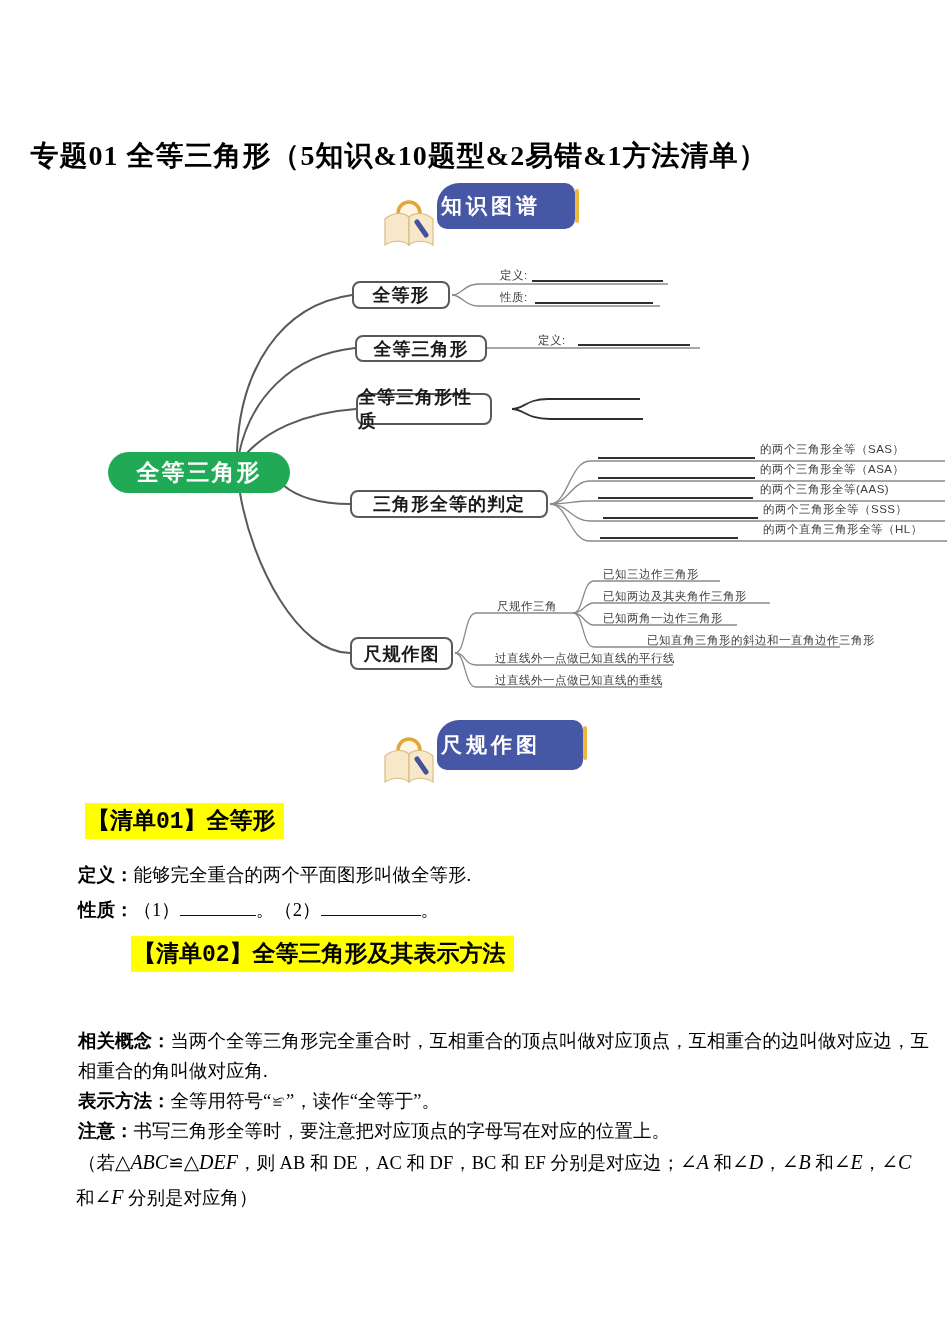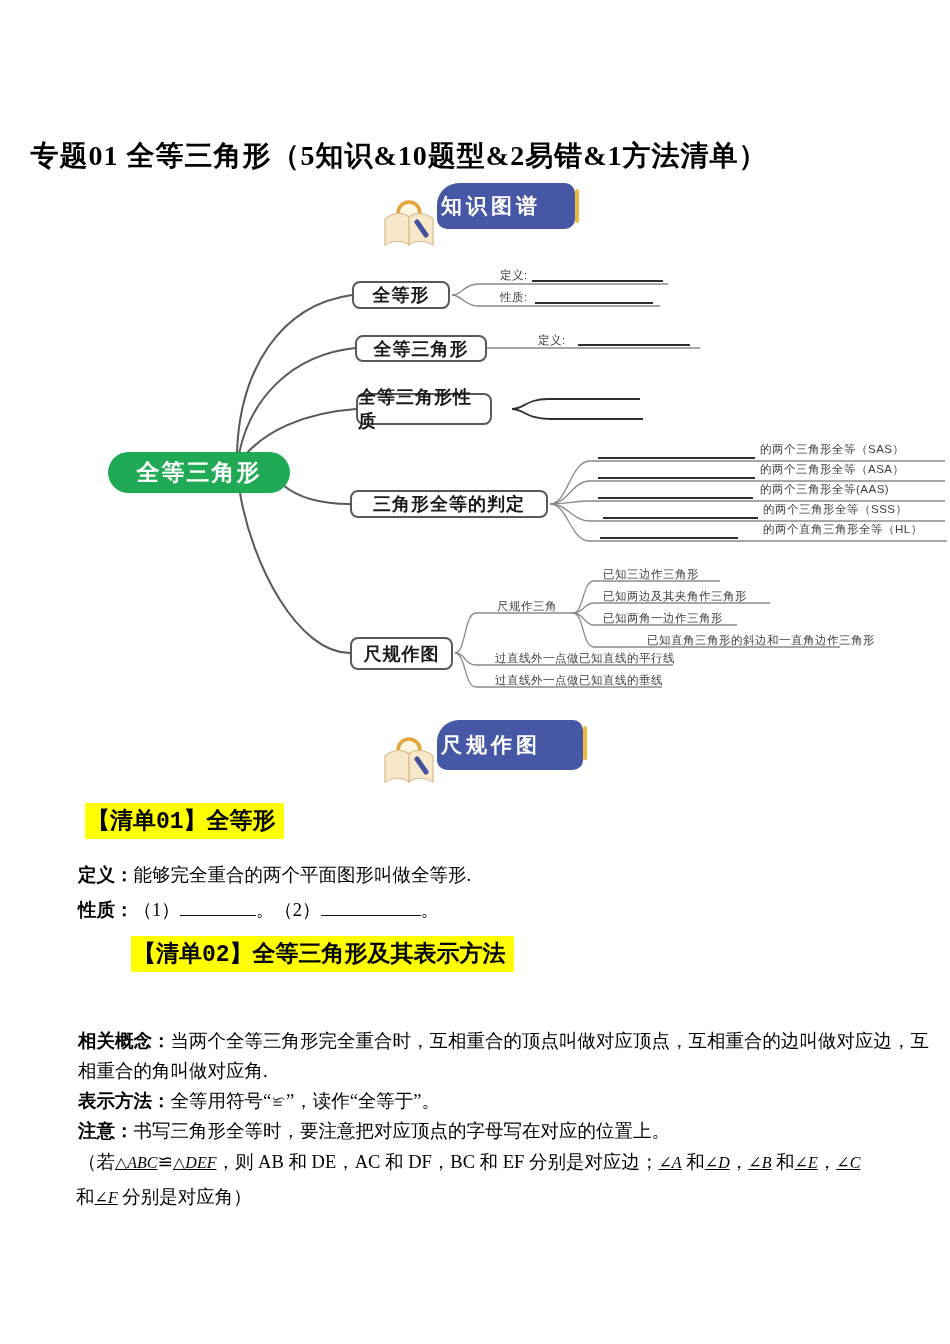--- a/index.html
+++ b/index.html
@@ -37,21 +37,21 @@
   
   .list-heading{position:absolute;left:85px;white-space:nowrap;}
   .hl{display:inline-block;background:#ffff00;padding:2px 8px 3px 2px;}
   .hb{font-family:Liberation Mono, monospace;font-weight:bold;font-size:23px;}
   .ht{font-family:"Liberation Sans","DejaVu Sans",sans-serif;font-weight:bold;font-size:23px;}
 
   .para{position:absolute;left:78px;width:845px;font-size:18.5px;line-height:30px;white-space:nowrap;}
   .lbl{font-family:"Liberation Sans","DejaVu Sans",sans-serif;font-weight:bold;}
   .blank{display:inline-block;border-bottom:1.6px solid #111;height:0.95em;vertical-align:baseline;}
   .b76{width:76px;} .b100{width:100px;} .b90{width:90px;margin-right:10px;}
-  .math{font-style:italic;font-size:16px;text-decoration:underline;}
+  .math{font-style:italic;font-size:20px;}
 </style>
 </head>
 <body>
 
 <div class="page">
 
   <h1 class="doc-title">专题01 全等三角形（5知识&amp;10题型&amp;2易错&amp;1方法清单）</h1>
 
   <div class="banner" style="left:437px;top:183px;">
     <svg class="banner-icon" viewBox="0 0 62 58">

